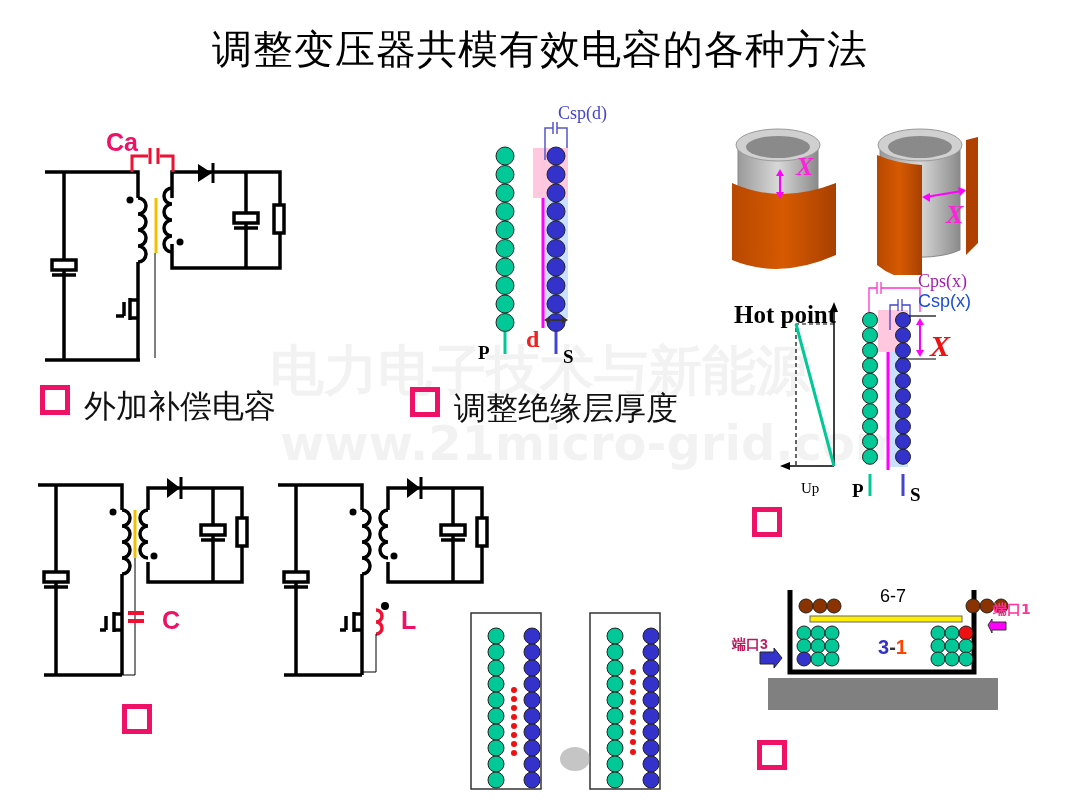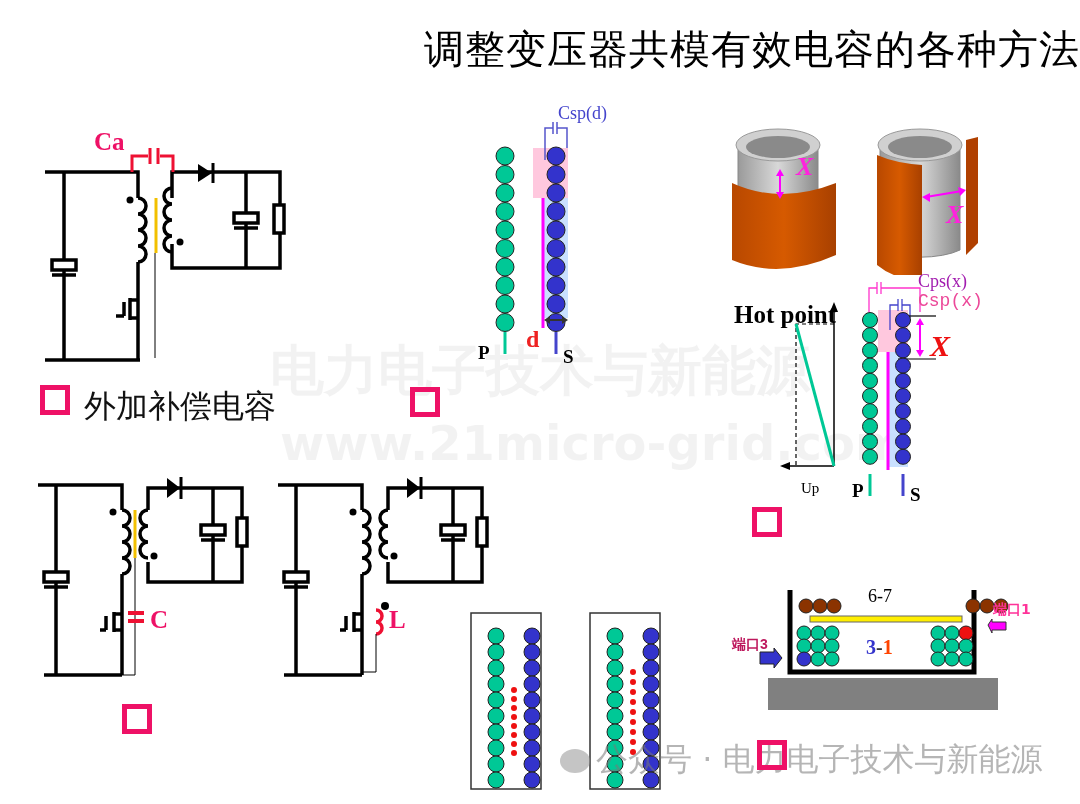--- a/index.html
+++ b/index.html
@@ -1,24 +1,24 @@
 <!DOCTYPE html>
 <html><head>
 <meta charset="utf-8">
 <style>
   html,body{margin:0;padding:0;background:#fff;}
   body{width:1080px;height:804px;position:relative;overflow:hidden;font-family:"DejaVu Sans","Liberation Sans",sans-serif;}
   .abs{position:absolute;}
-  #title{left:0;top:22px;width:1080px;text-align:right;font-size:40px;color:#000;letter-spacing:1px;font-family:"DejaVu Serif","Liberation Serif",serif;}
+  #title{left:0;top:22px;width:1080px;text-align:center;font-size:40px;color:#000;letter-spacing:1px;font-family:"DejaVu Serif","Liberation Serif",serif;}
   .caption{font-size:32px;color:#111;white-space:nowrap;display:flex;align-items:flex-start;font-family:"DejaVu Sans","Liberation Sans",sans-serif;}
   .caption .box{width:20px;height:20px;border:5px solid #ee1166;margin-right:14px;box-sizing:content-box;}
   .wm1{left:270px;top:335px;font-size:54px;font-weight:bold;color:rgba(0,0,0,0.05);white-space:nowrap;}
   .wm2{left:280px;top:415px;font-size:48px;font-weight:bold;color:rgba(0,0,0,0.05);white-space:nowrap;text-align:right;}
   .wm3{left:560px;top:738px;font-size:32px;color:rgba(120,120,120,0.55);white-space:nowrap;}
-  .sans{font-family:Liberation Serif, serif;}
+  .sans{font-family:Liberation Sans, sans-serif;margin-left:12px;}
 </style>
 </head>
 <body>
 
 <div id="title" class="abs">调整变压器共模有效电容的各种方法</div>
 
 <div class="abs wm1">电力电子技术与新能源</div>
 <div class="abs wm2">www.21micro-grid.com</div>
 
 <svg class="abs" style="left:0;top:120px" width="320" height="260">
@@ -117,20 +117,21 @@
   <polygon points="64,220 70,216 70,224" fill="#333"></polygon>
   <polygon points="88,220 82,216 82,224" fill="#333"></polygon>
 </svg>
 <div class="abs" style="left:558px;top:103px;font-size:18px;color:#4444cc;font-family:'Liberation Serif',serif">Csp(d)</div>
 <div class="abs" style="left:526px;top:326px;font-size:24px;font-weight:bold;color:#ee2222;font-family:'Liberation Serif',serif">d</div>
 <div class="abs" style="left:478px;top:342px;font-size:19px;font-weight:bold;font-family:'Liberation Serif',serif">P</div>
 <div class="abs" style="left:563px;top:346px;font-size:19px;font-weight:bold;font-family:'Liberation Serif',serif">S</div>
 
 <div class="abs caption" style="left:410px;top:387px">
   <span class="box"></span>
+  <span>调整绝缘层厚度</span>
 </div>
 
 <svg class="abs" style="left:720px;top:115px" width="340" height="160">
   <defs>
     <linearGradient id="gray" x1="0" x2="1">
         <stop offset="0" stop-color="#9a9a9a"></stop>
         <stop offset="0.5" stop-color="#d8d8d8"></stop>
         <stop offset="1" stop-color="#8a8a8a"></stop>
       </linearGradient>
     <linearGradient id="org" x1="0" x2="1">
@@ -216,21 +217,21 @@
       <circle cx="173" cy="126" r="7.5" fill="#3333cc" stroke="#222" stroke-width="1"></circle>
       <circle cx="173" cy="141.2" r="7.5" fill="#3333cc" stroke="#222" stroke-width="1"></circle>
       <circle cx="173" cy="156.39999999999998" r="7.5" fill="#3333cc" stroke="#222" stroke-width="1"></circle>
       <circle cx="173" cy="171.6" r="7.5" fill="#3333cc" stroke="#222" stroke-width="1"></circle>
       <circle cx="173" cy="186.79999999999998" r="7.5" fill="#3333cc" stroke="#222" stroke-width="1"></circle>
     </g>
   <line x1="140" y1="204" x2="140" y2="226" stroke="#00c896" stroke-width="3"></line>
   <line x1="173" y1="204" x2="173" y2="226" stroke="#4444cc" stroke-width="3"></line>
 </svg>
 <div class="abs" style="left:918px;top:271px;font-size:18px;color:#a21caf;font-family:'Liberation Serif',serif">Cps(x)</div>
-<div class="abs" style="left:918px;top:291px;font-size:18px;color:#ec4899;font-family:Liberation Mono, monospace">Csp(x)</div>
+<div class="abs" style="left:918px;top:291px;font-size:18px;color:#1d4ed8;font-family:Liberation Sans, sans-serif">Csp(x)</div>
 <div class="abs" style="left:930px;top:329px;font-size:30px;font-weight:bold;font-style:italic;color:#ee1111;font-family:'Liberation Serif',serif">X</div>
 <div class="abs" style="left:734px;top:301px;font-size:25px;font-weight:bold;font-family:'Liberation Serif',serif">Hot point</div>
 <div class="abs" style="left:801px;top:480px;font-size:15px;font-family:'Liberation Serif',serif">Up</div>
 <div class="abs" style="left:852px;top:480px;font-size:19px;font-weight:bold;font-family:'Liberation Serif',serif">P</div>
 <div class="abs" style="left:910px;top:484px;font-size:19px;font-weight:bold;font-family:'Liberation Serif',serif">S</div>
 
 <div class="abs caption" style="left:752px;top:507px">
   <span class="box"></span>
 </div>
 
@@ -401,18 +402,18 @@
   <polygon points="30,71 30,67 44,67 44,63 52,73 44,83 44,79 30,79" fill="#3333cc" stroke="#222" stroke-width="1"></polygon>
 </svg>
 <div class="abs sans" style="left:868px;top:586px;font-size:18px;color:#000">6-7</div>
 <div class="abs sans" style="left:866px;top:636px;font-size:20px;font-weight:bold">
   <span style="color:#3333cc">3</span><span style="color:#333">-</span><span style="color:#ff4400">1</span>
 </div>
 <div class="abs" style="left:993px;top:601px;font-size:14px;font-weight:bold;color:#ff3399;font-family:'DejaVu Sans',sans-serif">端口1</div>
 <div class="abs" style="left:732px;top:636px;font-size:14px;font-weight:bold;color:#be185d;font-family:Liberation Sans, sans-serif">端口3</div>
 
 <div class="abs wm3">
-  <span style="display:inline-block;width:30px;height:24px;border-radius:50%;background:rgba(150,150,150,0.55);vertical-align:middle;margin-right:6px"></span><span>公众号 · 电力电子技术与新能源</span>
+  <span style="display:inline-block;width:30px;height:24px;border-radius:50%;background:rgba(150,150,150,0.55);vertical-align:middle;margin-right:6px"></span>
 </div>
 
 <div class="abs caption" style="left:757px;top:740px">
   <span class="box"></span>
 </div>
 
 </body></html>

